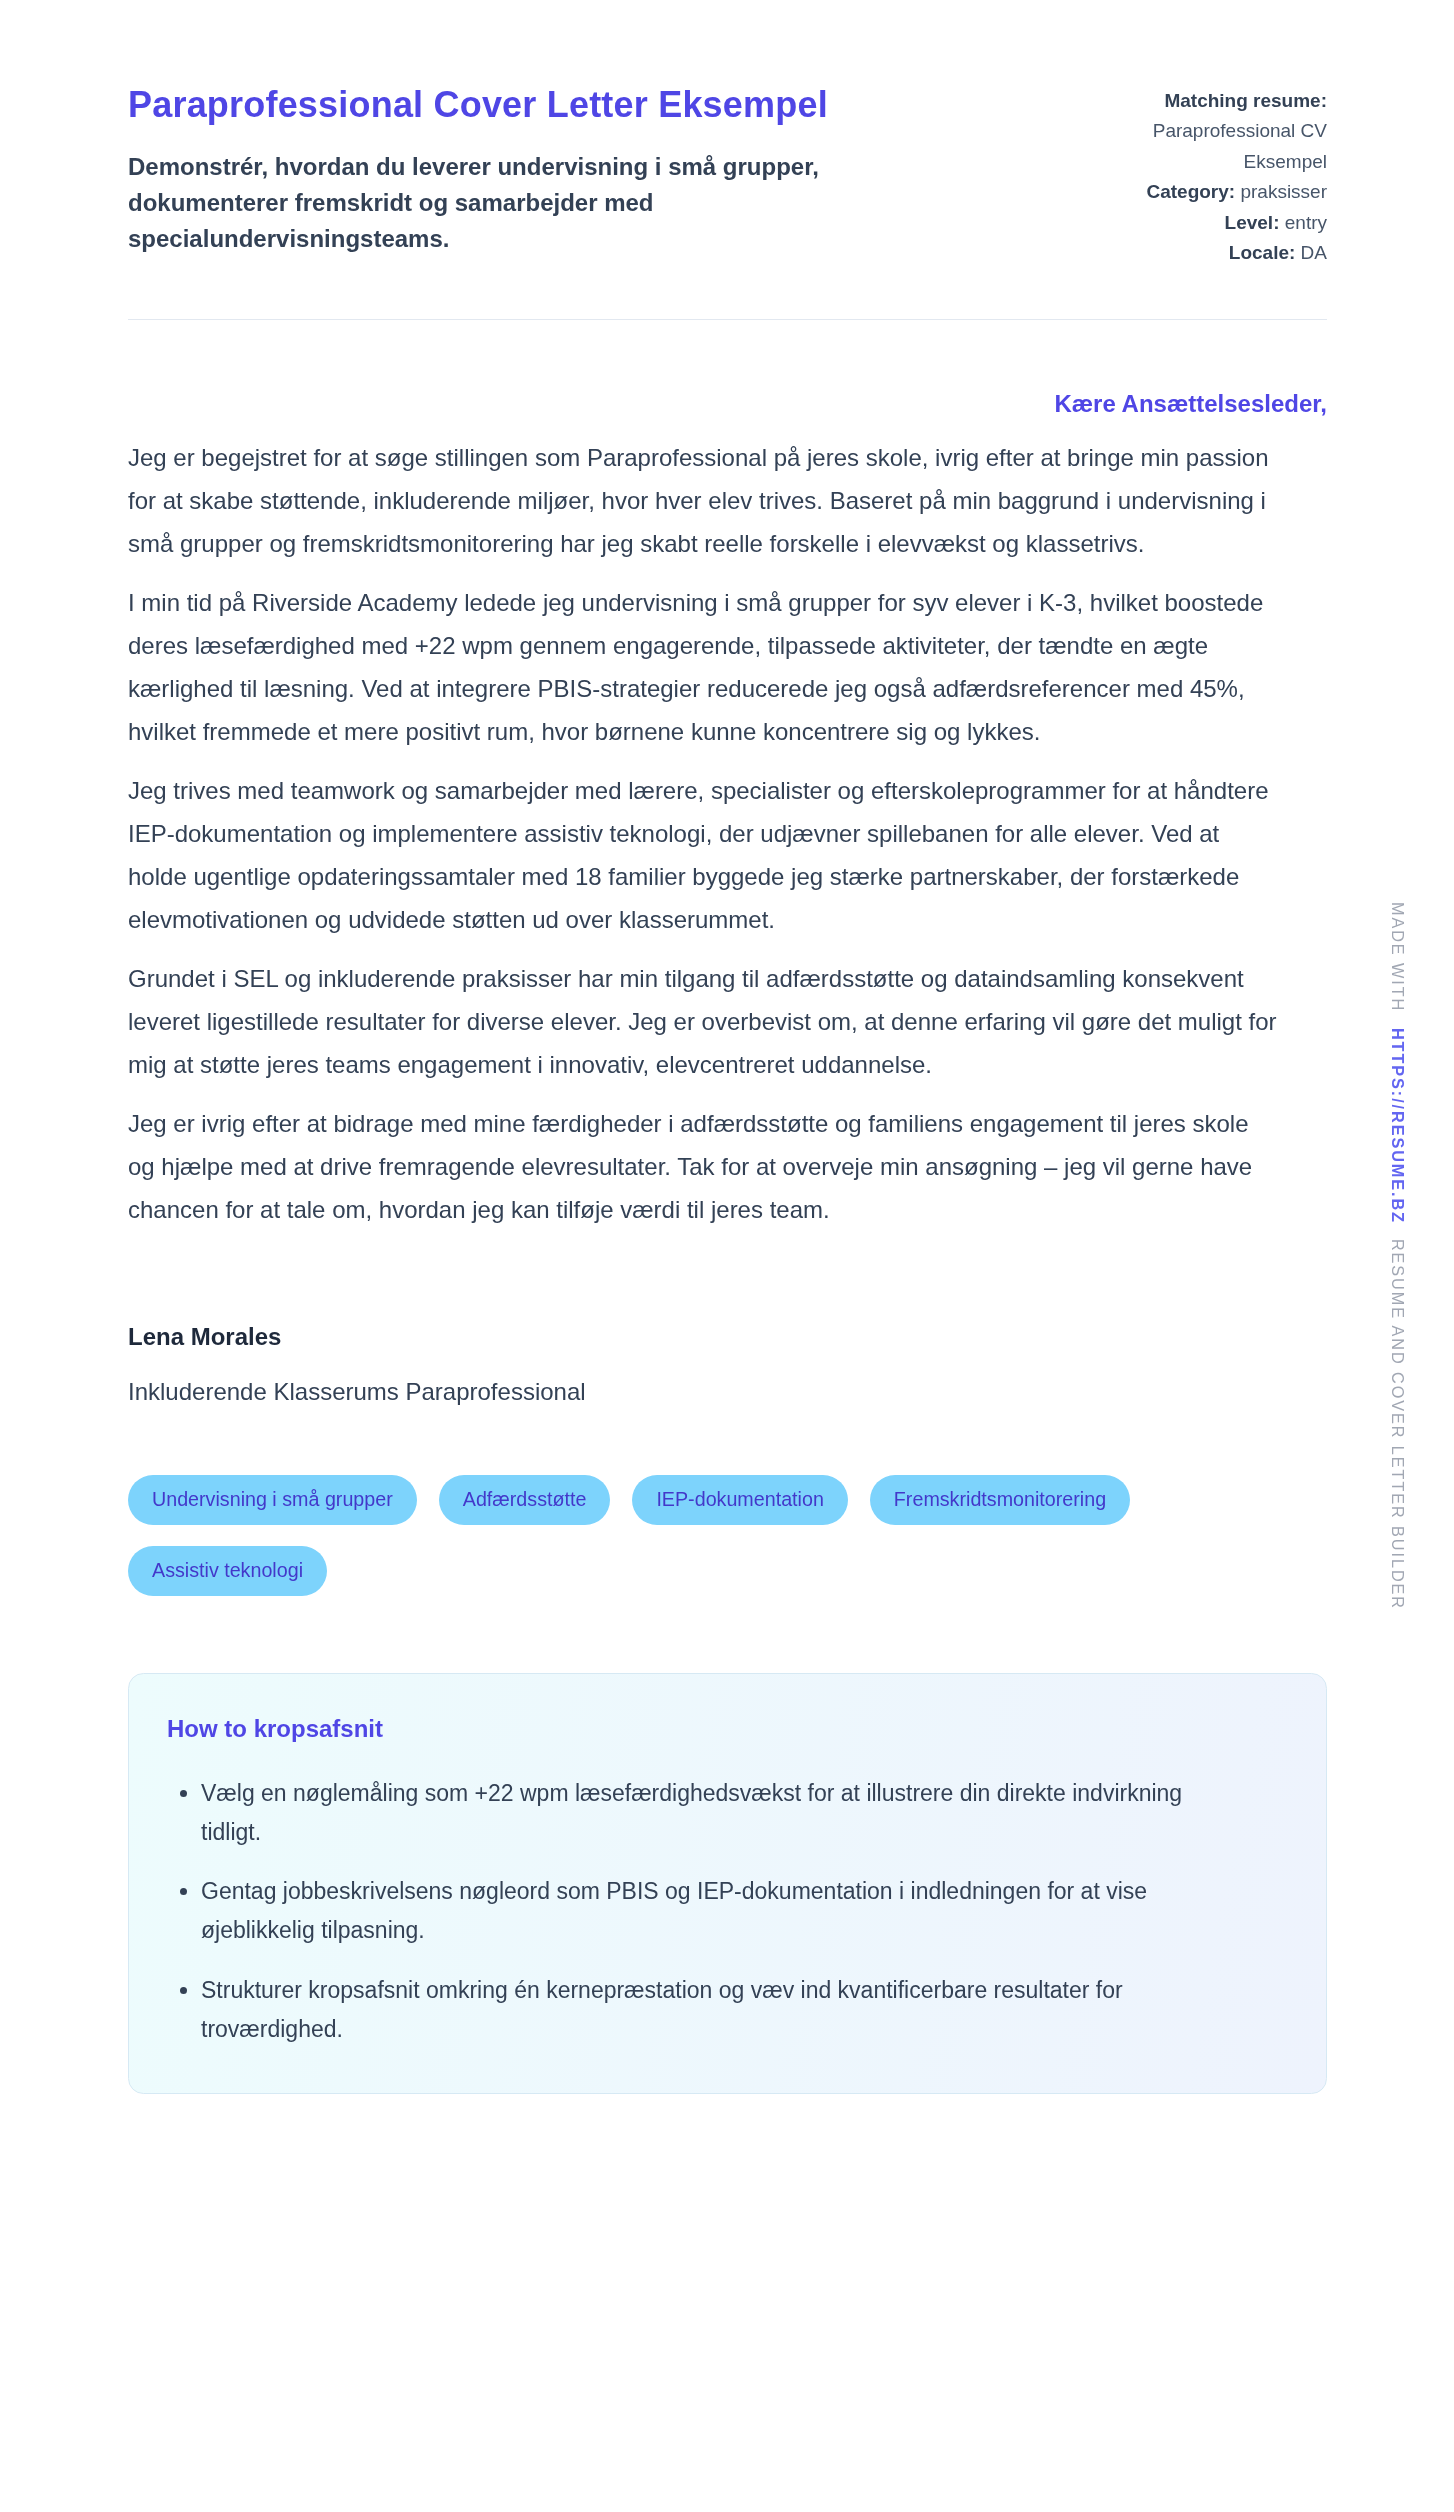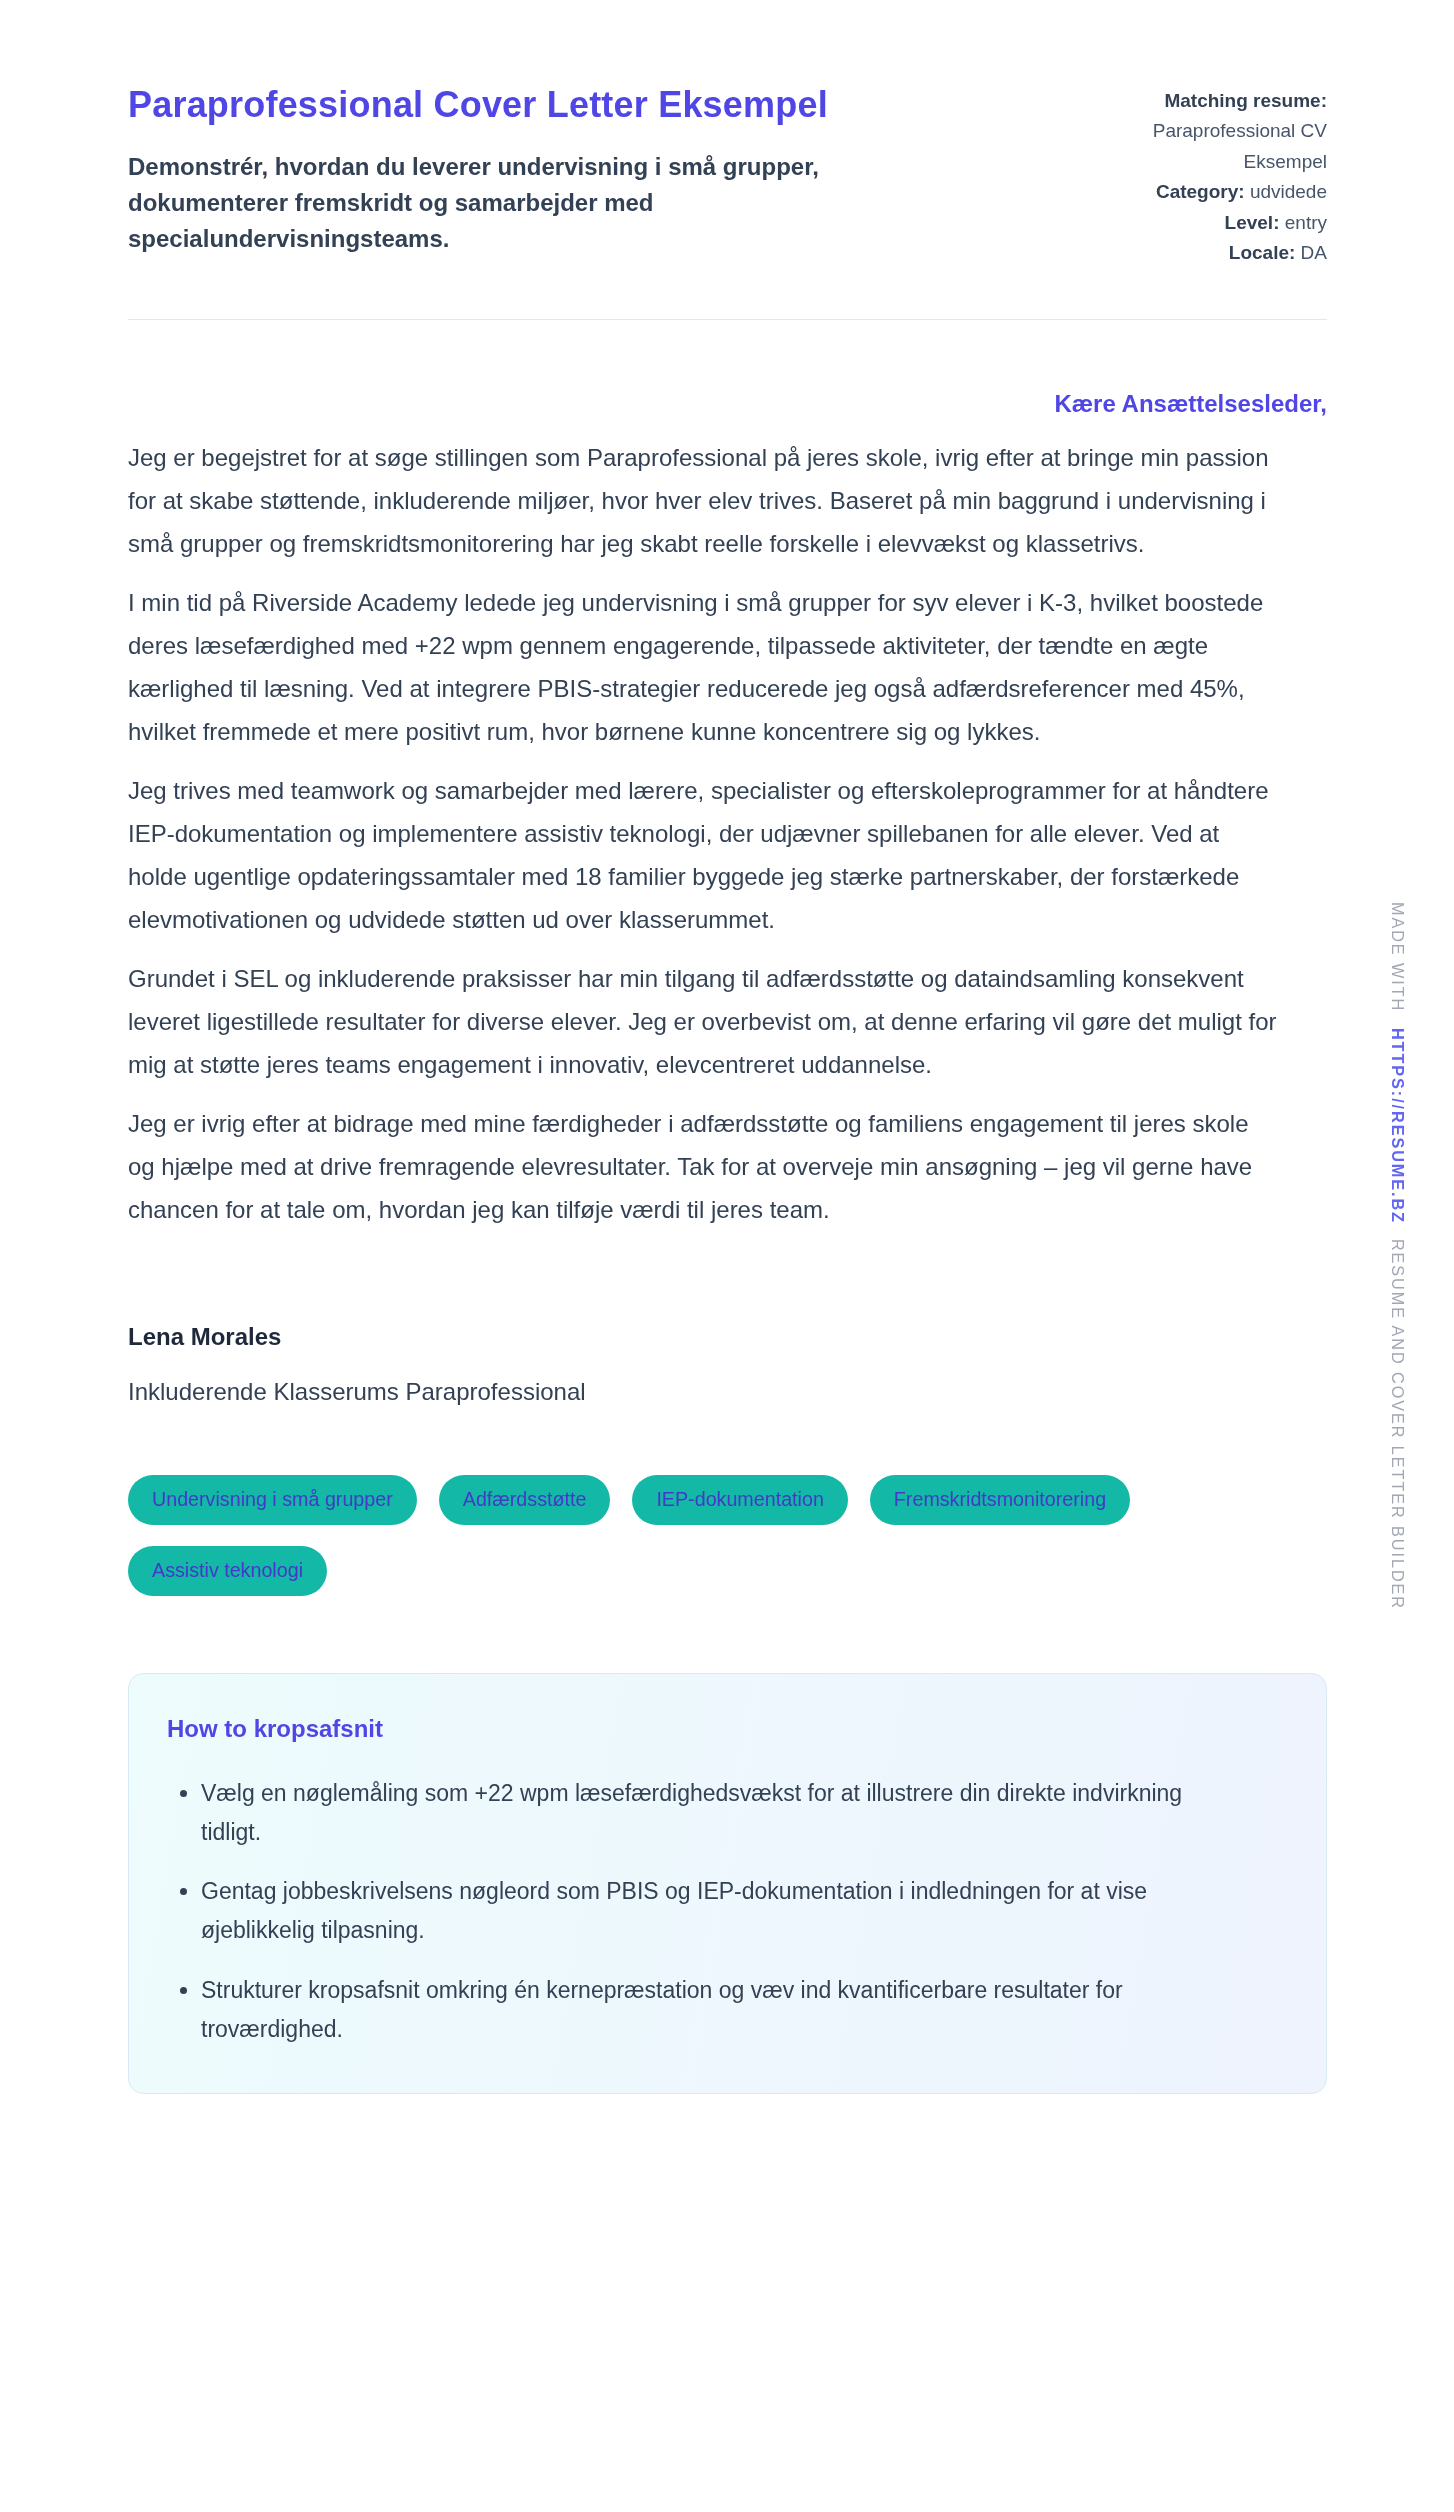--- a/index.html
+++ b/index.html
@@ -92,21 +92,21 @@
   
   .tags {
     margin-top: 68px;
     display: flex;
     flex-wrap: wrap;
     gap: 20.5px 22px;
     max-width: 1151px;
   }
   .tag {
     display: inline-block;
-    background: #14b8a6;
+    background: #7dd3fc;
     color: #4338ca;
     font-size: 19.7px;
     line-height: 1;
     padding: 15.4px 24px;
     border-radius: 855px;
     cursor: pointer;
   }
 
   
   .personalize {
@@ -169,21 +169,21 @@
         <h1 class="page-title">Paraprofessional Cover Letter Eksempel</h1>
         <p class="page-subtitle">Demonstrér, hvordan du leverer undervisning i små grupper, dokumenterer fremskridt og samarbejder med specialundervisningsteams.</p>
       </div>
       <div class="meta">
         <div>
           <span class="meta-label">Matching resume:</span>
         </div>
         <div>Paraprofessional CV Eksempel</div>
         <div>
           <span class="meta-label">Category:</span>
-          <span>udvidede</span>
+          <span>praksisser</span>
         </div>
         <div>
           <span class="meta-label">Level:</span>
           <span>entry</span>
         </div>
         <div>
           <span class="meta-label">Locale:</span>
           <span>DA</span>
         </div>
       </div>

